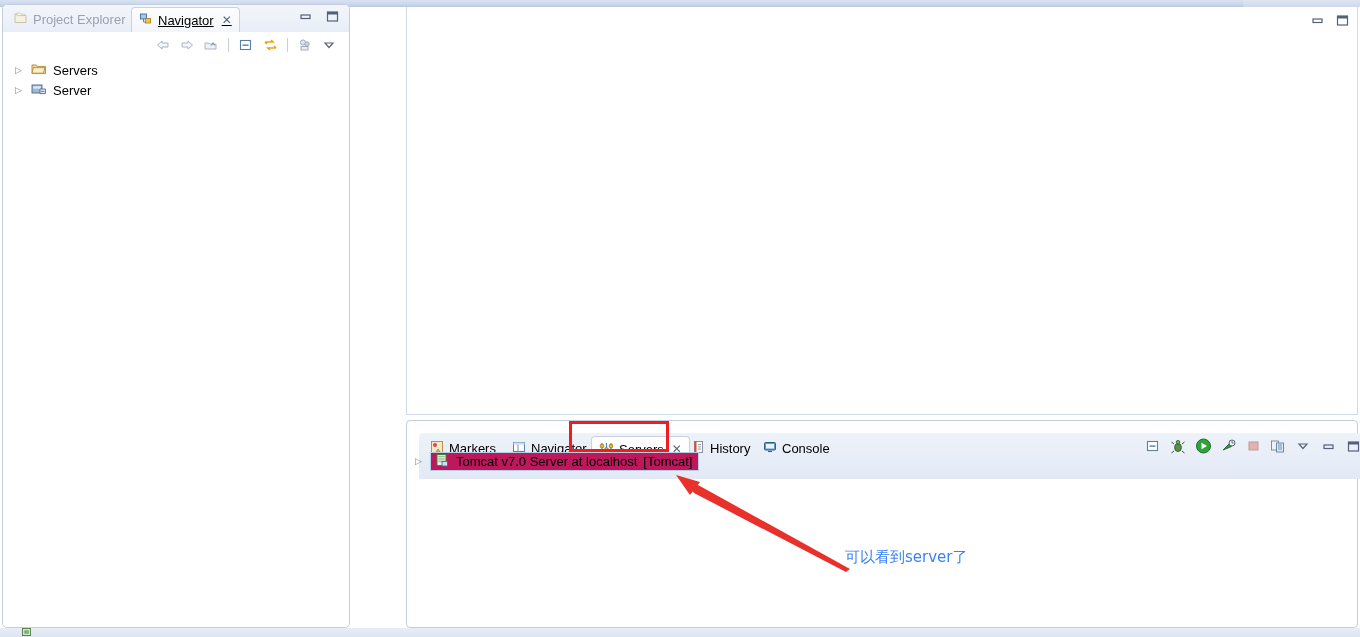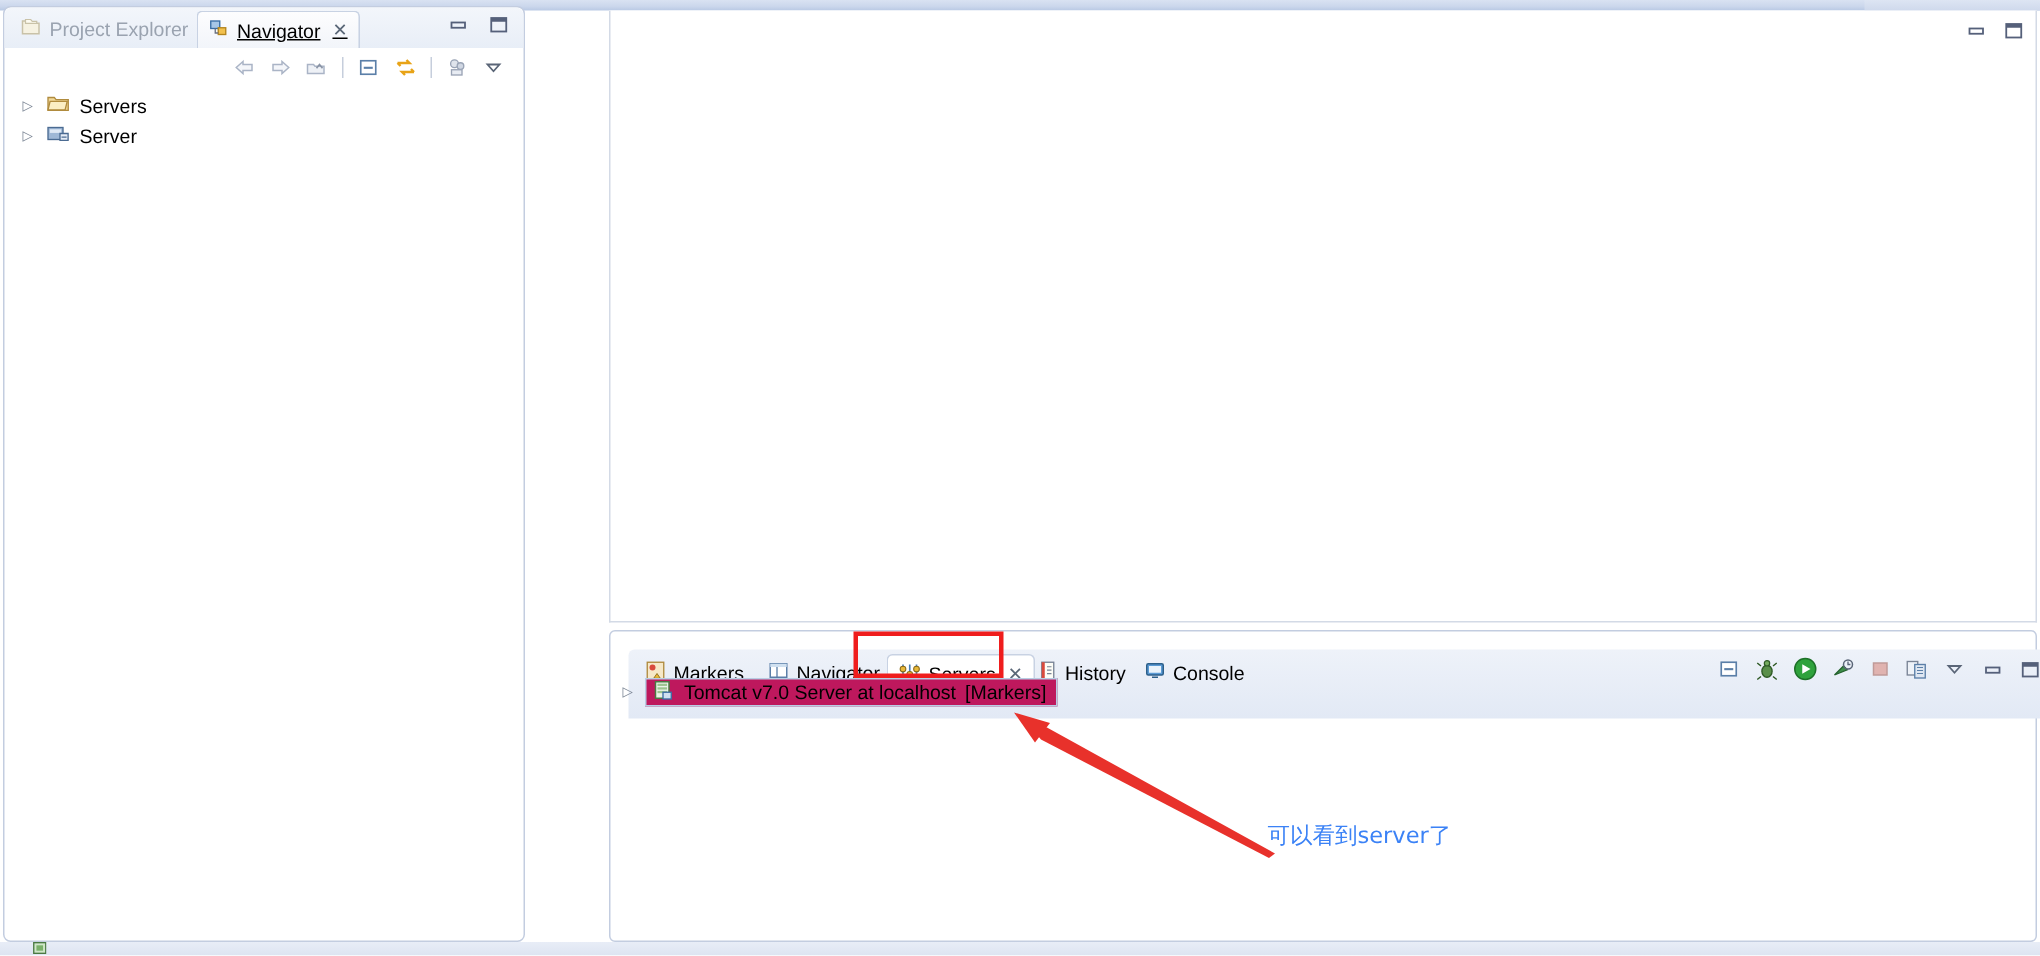--- a/index.html
+++ b/index.html
@@ -505,21 +505,21 @@
       <span>
         <svg width="15" height="14" viewBox="0 0 15 14">
           <rect x="2" y="1.5" width="9" height="11" fill="#eaf3e6" stroke="#4a7a42" stroke-width="1"></rect>
           <rect x="3.3" y="2.8" width="6.4" height="1.5" fill="#9cc48f"></rect>
           <rect x="3.3" y="5.2" width="6.4" height="1.5" fill="#9cc48f"></rect>
           <rect x="3.3" y="7.6" width="6.4" height="1.5" fill="#9cc48f"></rect>
           <rect x="7" y="8.5" width="5.5" height="4.5" fill="#cfe0f0" stroke="#3a6ea5" stroke-width="0.9"></rect>
         </svg>
       </span>
       <span class="server-text">Tomcat v7.0 Server at localhost</span>
-      <span class="server-text">[Markers]</span>
+      <span class="server-text">[Tomcat]</span>
     </span>
   </div>
 </div>
 
 <div class="red-box"></div>
 
 <svg class="anno-arrow" viewBox="0 0 190 110">
   <path d="M14 16 L28 20 L180 104 L176 107 L24 28 Z" fill="#e8312b"></path>
   <path d="M6 10 L30 17 L20 30 Z" fill="#e8312b"></path>
 </svg>

